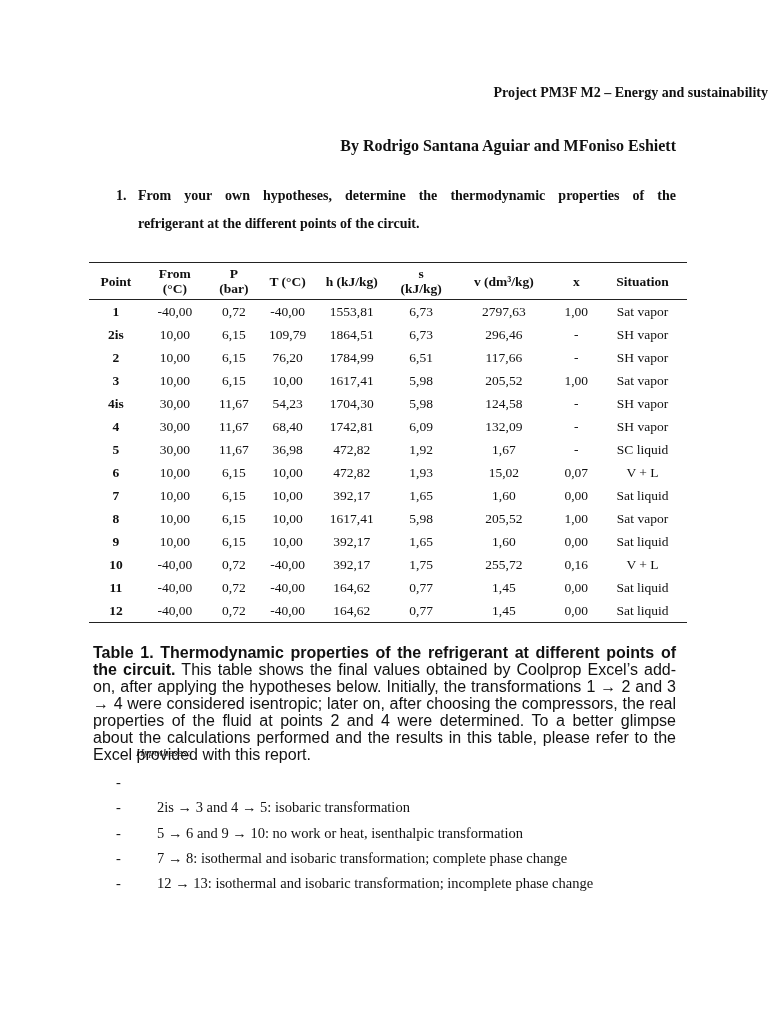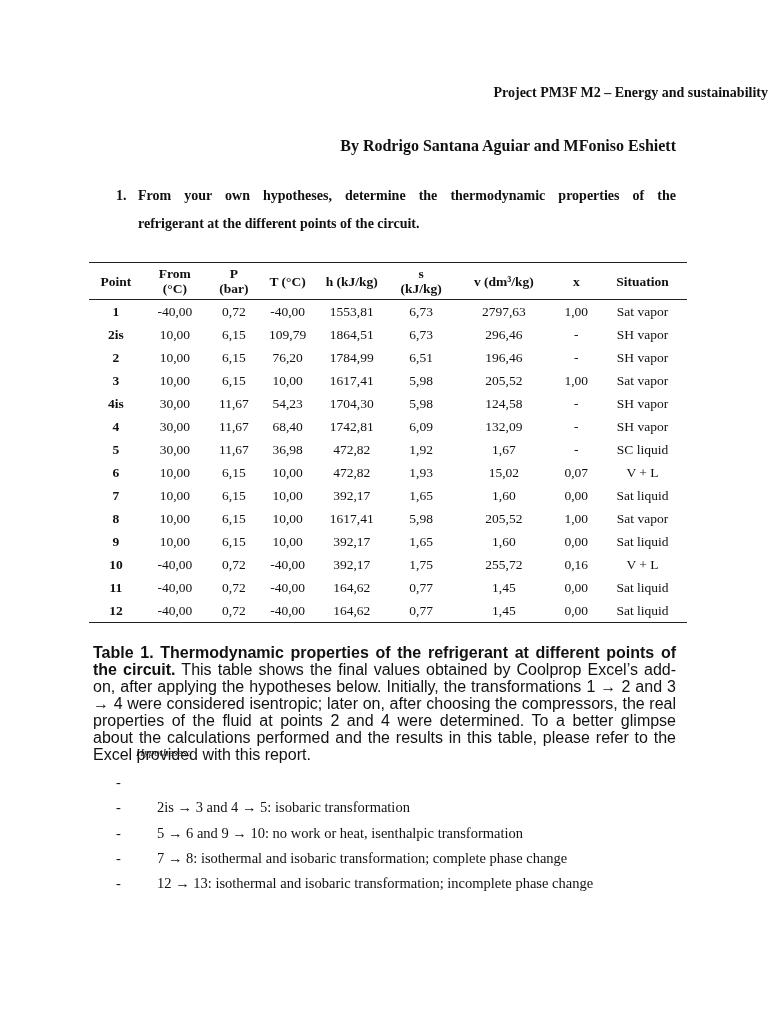--- a/index.html
+++ b/index.html
@@ -128,21 +128,21 @@
         <td>-</td>
         <td>SH vapor</td>
       </tr>
       <tr>
         <td class="pt">2</td>
         <td>10,00</td>
         <td>6,15</td>
         <td>76,20</td>
         <td>1784,99</td>
         <td>6,51</td>
-        <td>196,46</td>
+        <td>117,66</td>
         <td>-</td>
         <td>SH vapor</td>
       </tr>
       <tr>
         <td class="pt">3</td>
         <td>10,00</td>
         <td>6,15</td>
         <td>10,00</td>
         <td>1617,41</td>
         <td>5,98</td>

